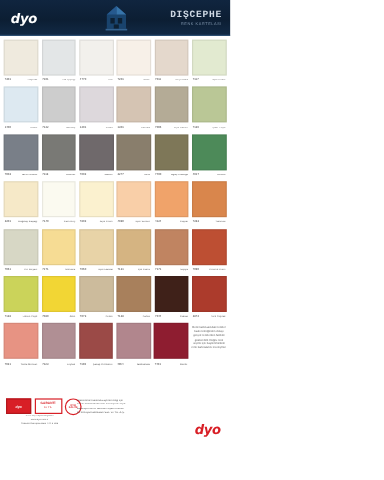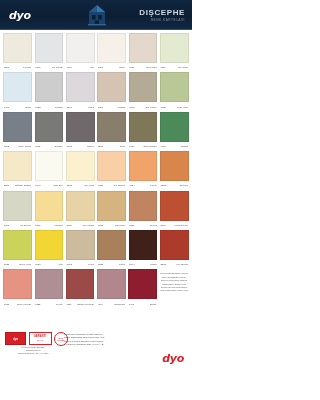--- a/index.html
+++ b/index.html
@@ -36,20 +36,21 @@
   }
   .brand-block {
     position: absolute; right: 7px; top: 8px;
     text-align: right;
   }
   .brand-main {
     color: #cfd9e4;
     font-size: 8px; font-weight: bold;
     letter-spacing: 0.6px;
     line-height: 9px;
+    font-family: Liberation Mono, monospace;
   }
   .brand-sub {
     color: #7d93ab;
     font-size: 3.2px;
     letter-spacing: 0.5px;
     line-height: 5px;
     margin-top: 1px;
   }
 
   

